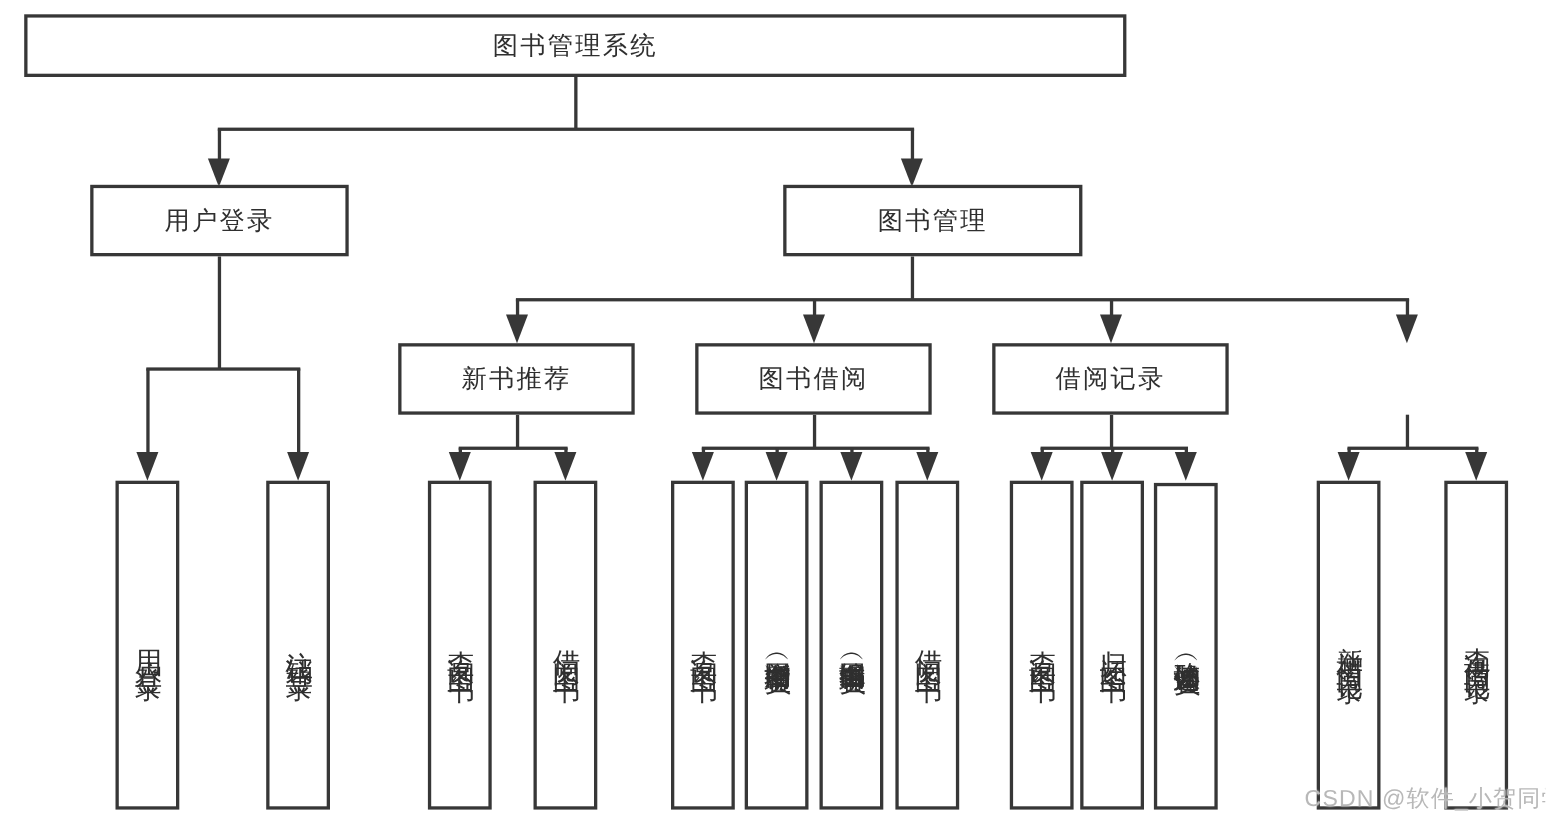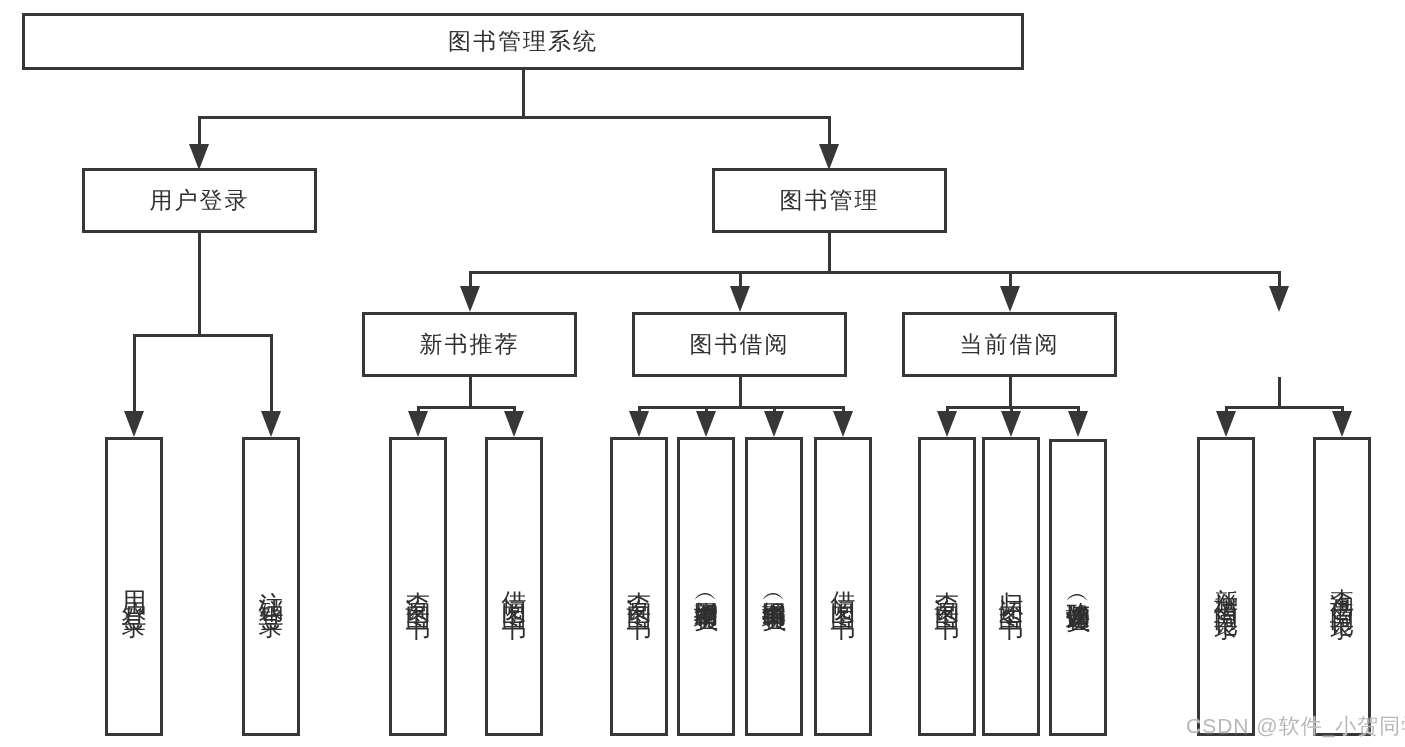--- a/index.html
+++ b/index.html
@@ -86,21 +86,21 @@
   <div class="box h-box" style="left:22px;top:13px;width:1002px;height:57px">图书管理系统</div>
 
   <div class="vl" style="left:521.5px;top:70px;height:47px"></div>
   <div class="hl" style="left:197.5px;top:115.5px;width:633px"></div>
   <div class="vl" style="left:197.5px;top:117px;height:30px"></div>
   <div class="vl" style="left:827.5px;top:117px;height:30px"></div>
   <div class="arr" style="left:189px;top:144px"></div>
   <div class="arr" style="left:819px;top:144px"></div>
 
   <div class="box h-box" style="left:82px;top:168px;width:235px;height:65px">用户登录</div>
-  <div class="box h-box" style="left:712px;top:168px;width:235px;height:65px">图书管理</div>
+  <div class="box h-box" style="left:712px;top:168px;width:272px;height:65px">图书管理</div>
 
   <div class="vl" style="left:197.5px;top:233px;height:103px"></div>
   <div class="hl" style="left:132.5px;top:333.5px;width:140px"></div>
   <div class="vl" style="left:132.5px;top:335px;height:80px"></div>
   <div class="vl" style="left:269.5px;top:335px;height:80px"></div>
   <div class="arr" style="left:124px;top:411px"></div>
   <div class="arr" style="left:261px;top:411px"></div>
 
   <div class="vl" style="left:827.5px;top:233px;height:40px"></div>
   <div class="hl" style="left:468.5px;top:270.5px;width:812px"></div>
@@ -108,21 +108,21 @@
   <div class="vl" style="left:738.5px;top:272px;height:16px"></div>
   <div class="vl" style="left:1008.5px;top:272px;height:16px"></div>
   <div class="vl" style="left:1277.5px;top:272px;height:16px"></div>
   <div class="arr" style="left:460px;top:286px"></div>
   <div class="arr" style="left:730px;top:286px"></div>
   <div class="arr" style="left:1000px;top:286px"></div>
   <div class="arr" style="left:1269px;top:286px"></div>
 
   <div class="box h-box" style="left:632px;top:312px;width:215px;height:65px">图书借阅</div>
   <div class="box h-box" style="left:362px;top:312px;width:215px;height:65px">新书推荐</div>
-  <div class="box h-box" style="left:902px;top:312px;width:215px;height:65px">当前借阅</div>
+  <div class="box h-box" style="left:902px;top:312px;width:215px;height:65px">借阅记录</div>
 
   <div class="vl" style="left:468.5px;top:377px;height:30px"></div>
   <div class="hl" style="left:416.5px;top:405.5px;width:99px"></div>
   <div class="vl" style="left:416.5px;top:407px;height:10px"></div>
   <div class="vl" style="left:512.5px;top:407px;height:10px"></div>
   <div class="arr" style="left:408px;top:411px"></div>
   <div class="arr" style="left:504px;top:411px"></div>
 
   <div class="vl" style="left:738.5px;top:377px;height:30px"></div>
   <div class="hl" style="left:637.5px;top:405.5px;width:207px"></div>

